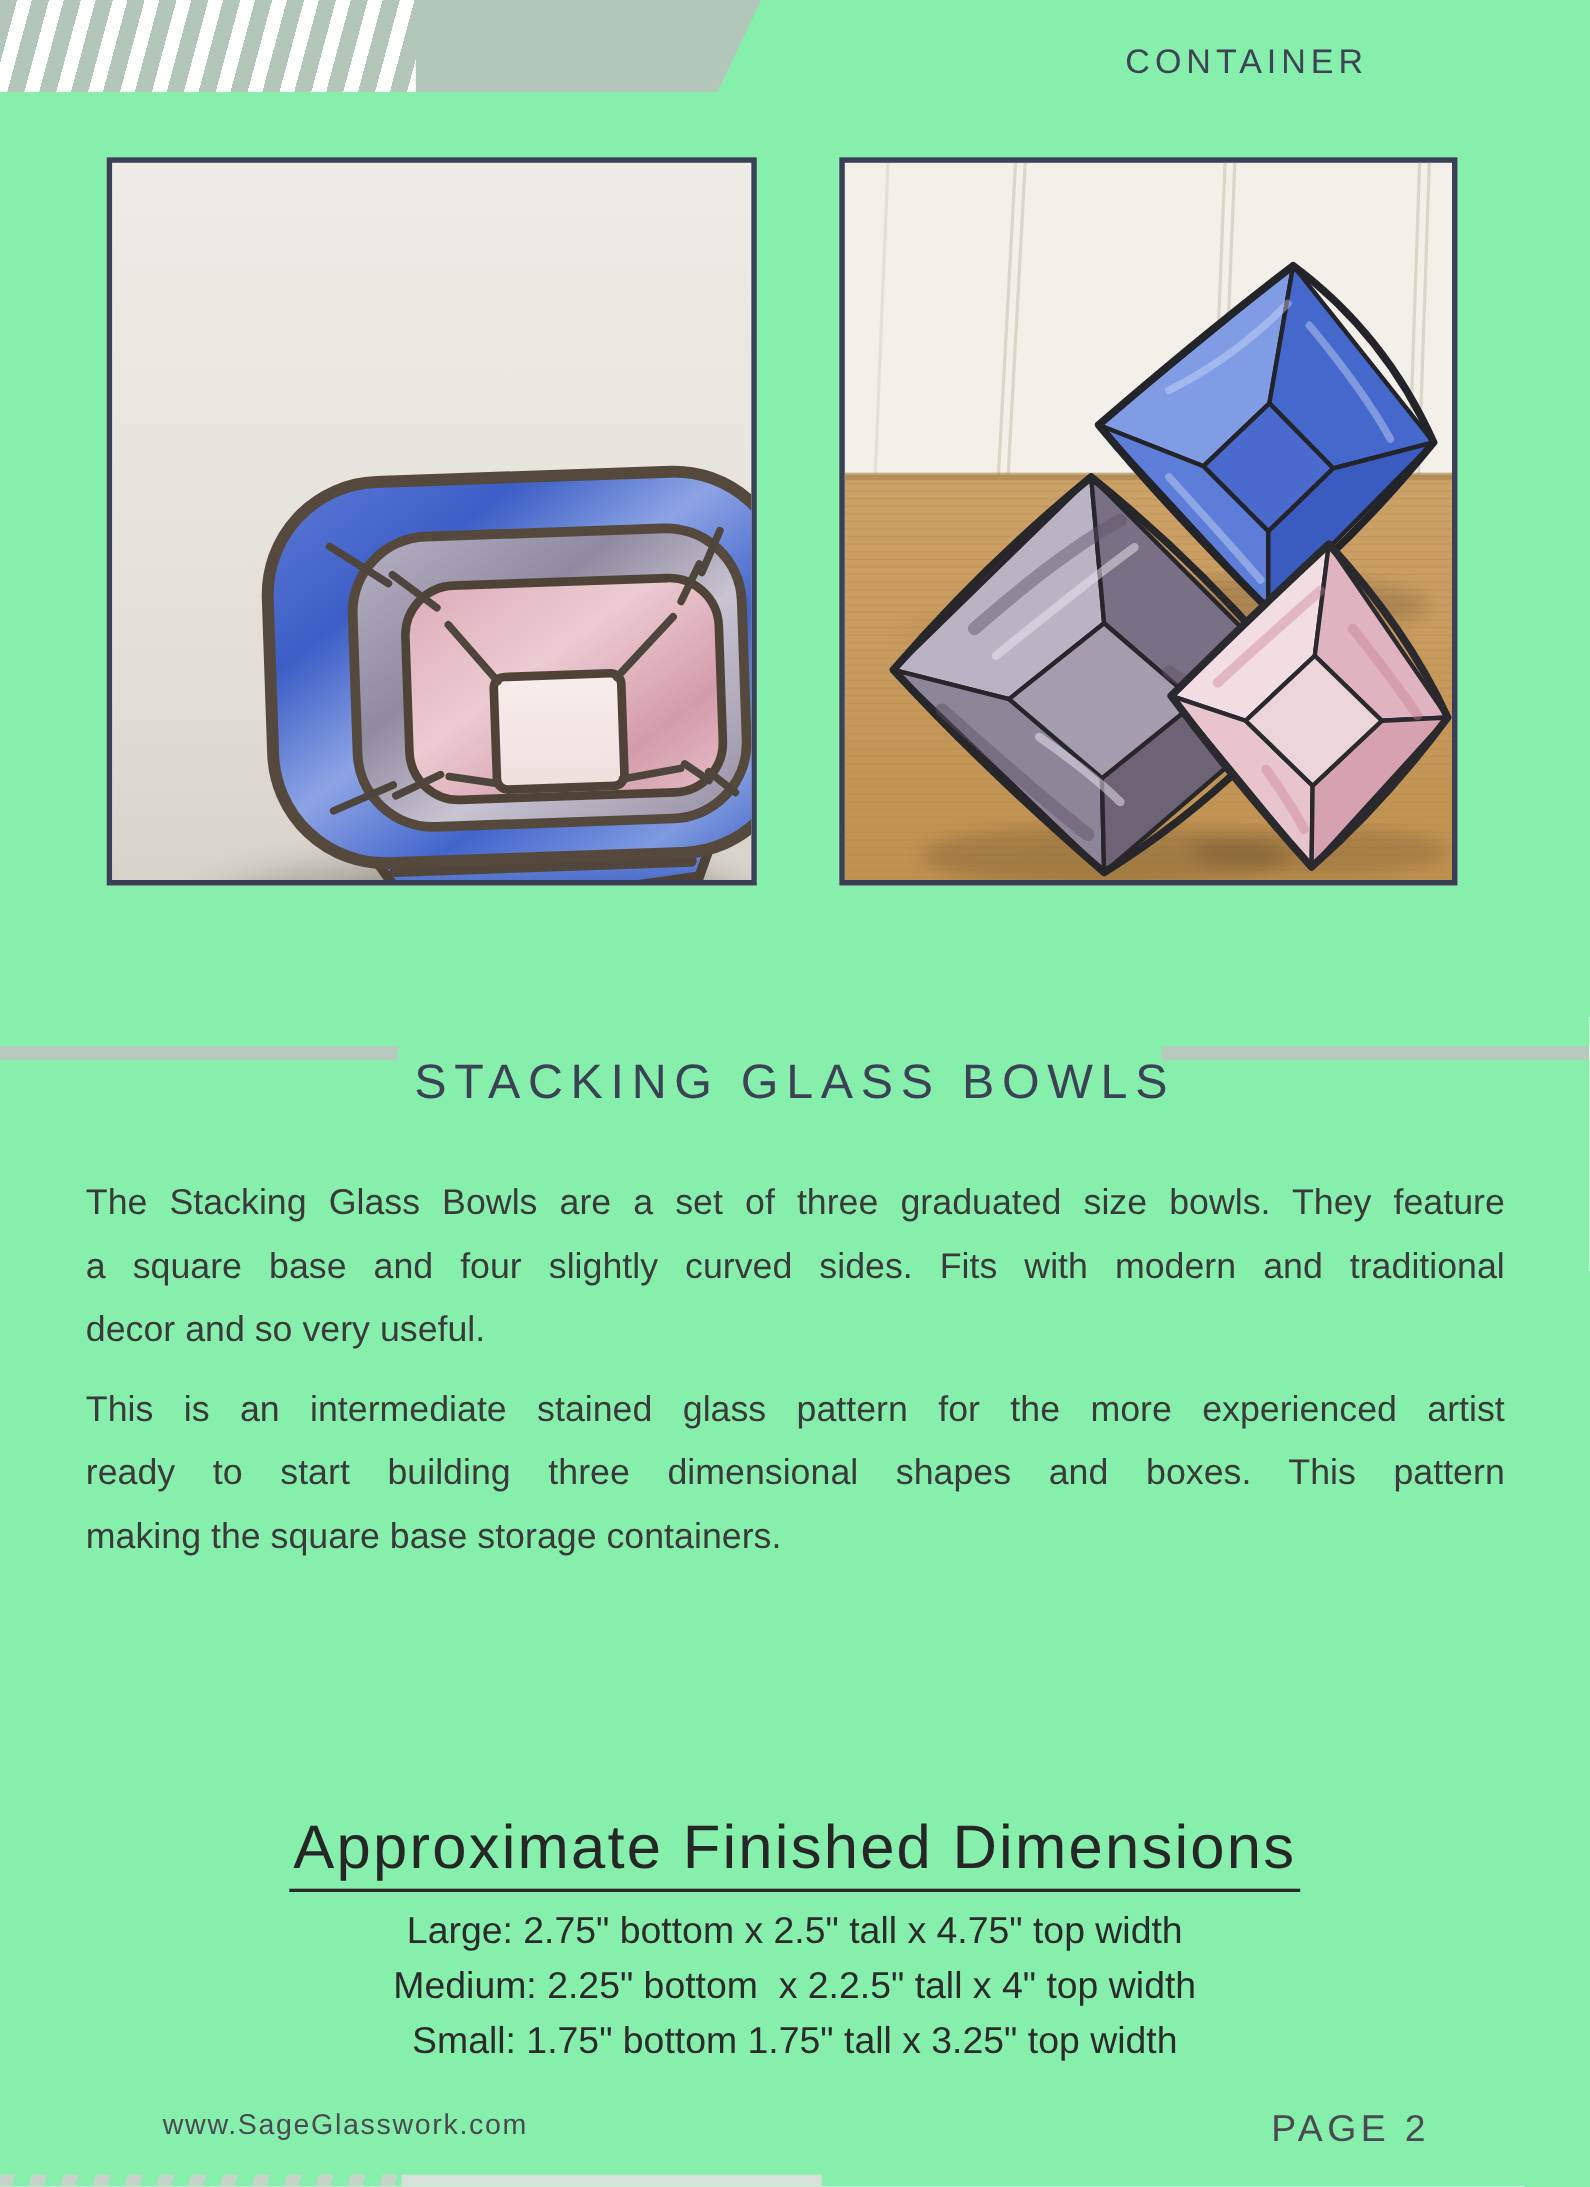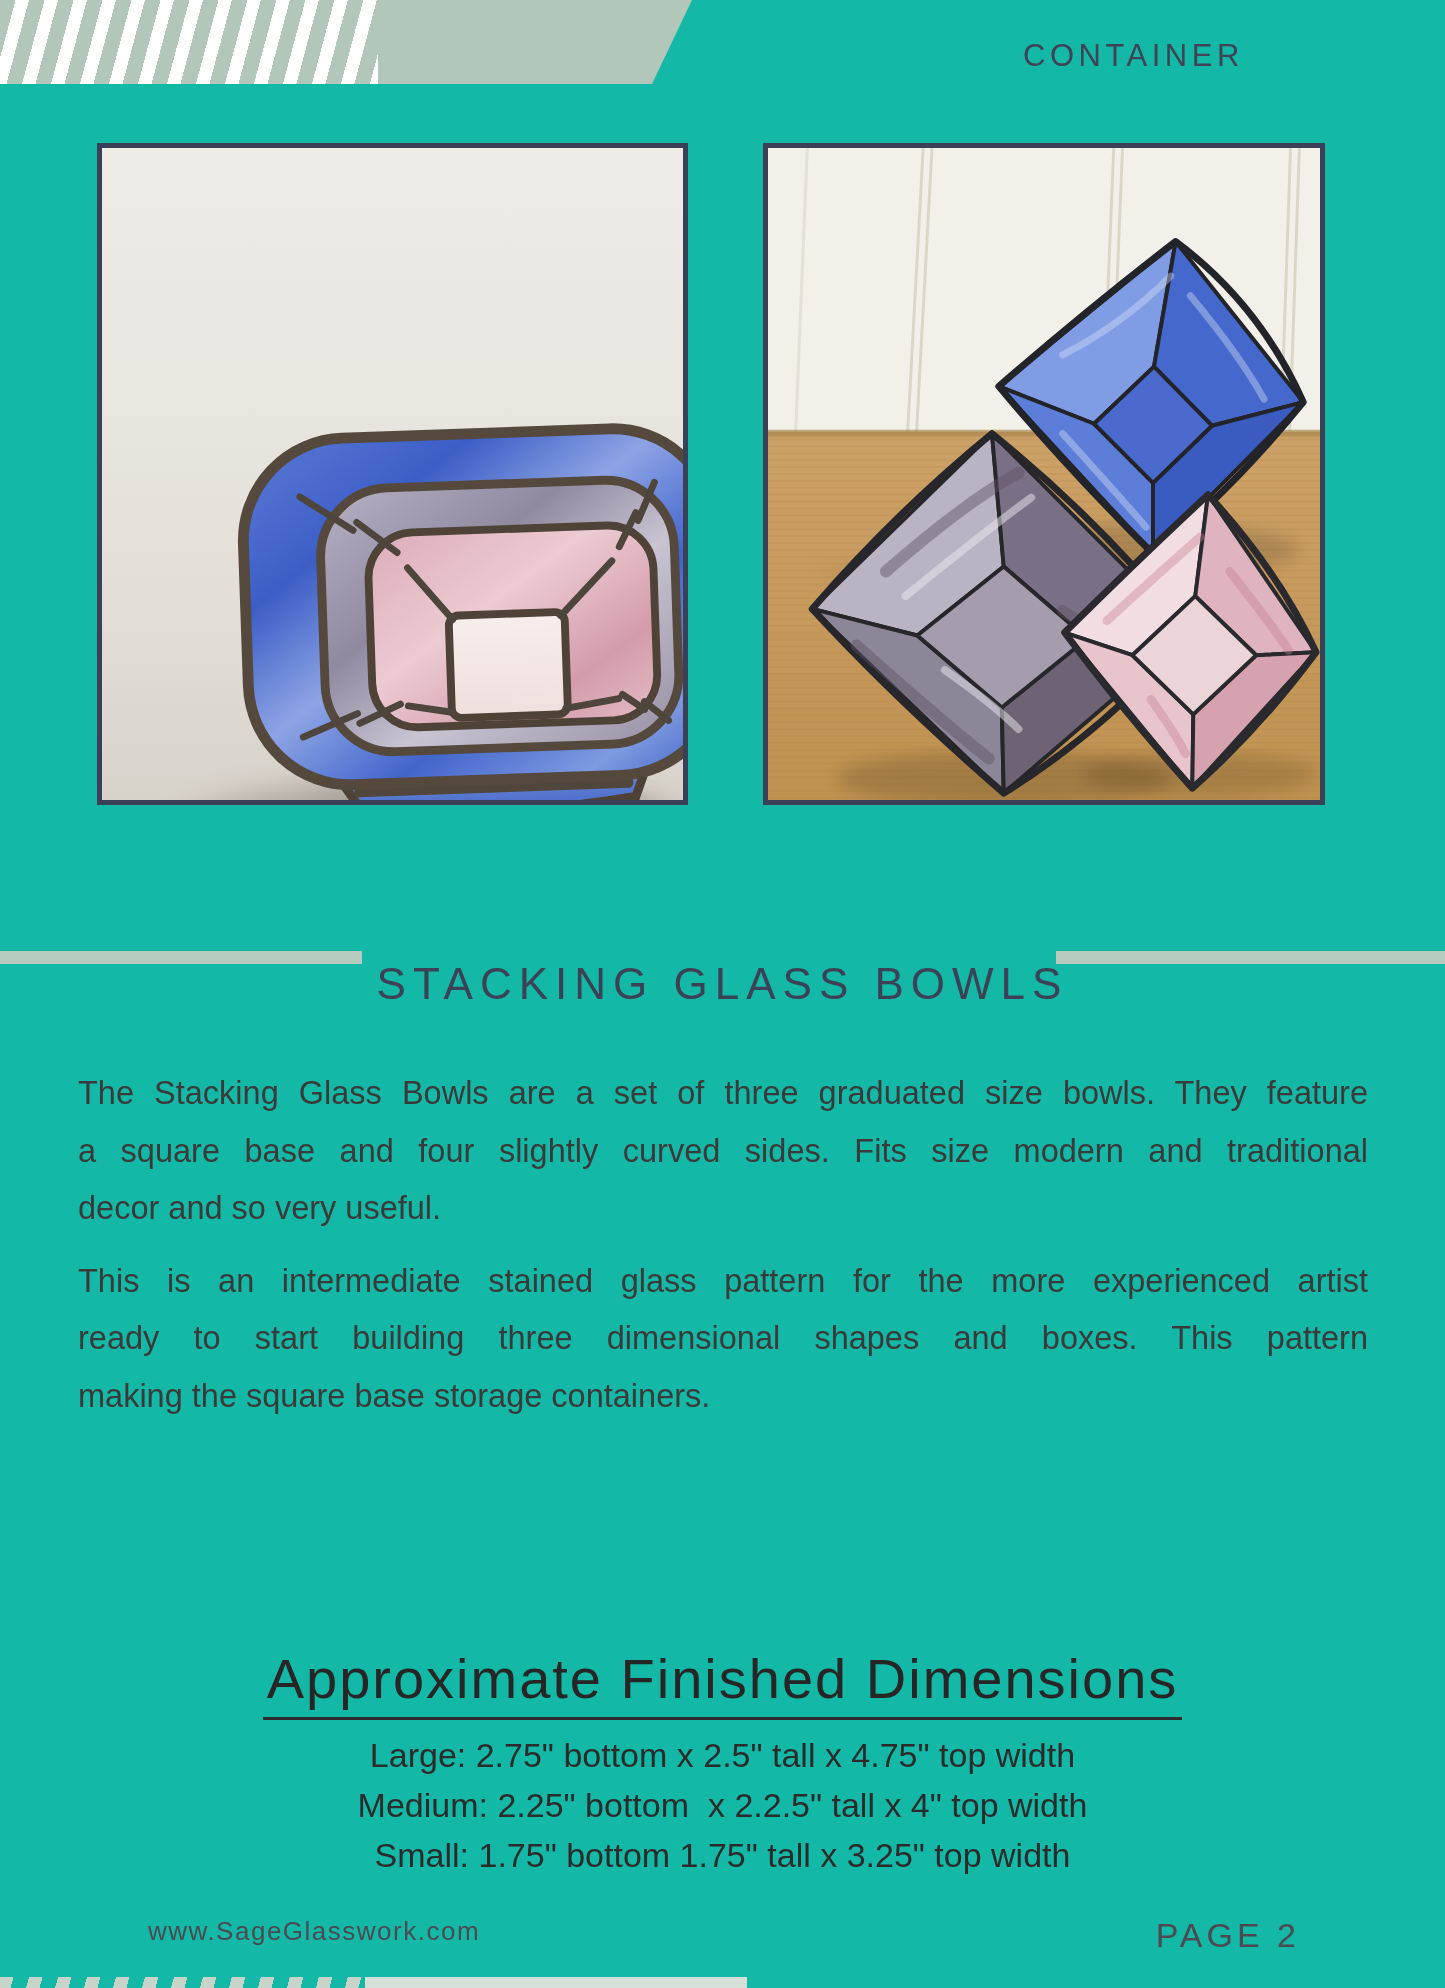--- a/index.html
+++ b/index.html
@@ -1,19 +1,19 @@
 <!DOCTYPE html>
 <html><head>
 <meta charset="utf-8">
 <style>
   html,body{margin:0;padding:0;background:#ffffff;}
   .page{
     position:relative;
     width:1445px;height:1988px;
-    background:#14b8a6;
+    background:#86efac;
     font-family:"Liberation Sans", sans-serif;
     overflow:hidden;
   }
   
   .top-banner{
     position:absolute;left:0;top:0;width:700px;height:84px;
     background:#b2c7ba;
     clip-path:polygon(0 0,692px 0,652px 84px,0 84px);
   }
   .top-banner .stripes{
@@ -246,21 +246,21 @@
     </svg>
   </figure>
 
   <div class="title-bar left"></div>
   <h1 class="page-title">STACKING GLASS BOWLS</h1>
   <div class="title-bar right"></div>
 
   <div class="body-copy">
     <div class="para">
       <div class="pline">The Stacking Glass Bowls are a set of three graduated size bowls. They feature</div>
-      <div class="pline">a square base and four slightly curved sides. Fits size modern and traditional</div>
+      <div class="pline">a square base and four slightly curved sides. Fits with modern and traditional</div>
       <div class="pline last">decor and so very useful.</div>
     </div>
     <div class="para">
       <div class="pline">This is an intermediate stained glass pattern for the more experienced artist</div>
       <div class="pline">ready to start building three dimensional shapes and boxes. This pattern</div>
       <div class="pline last">making the square base storage containers.</div>
     </div>
     <div class="para">
     </div>
   </div>

